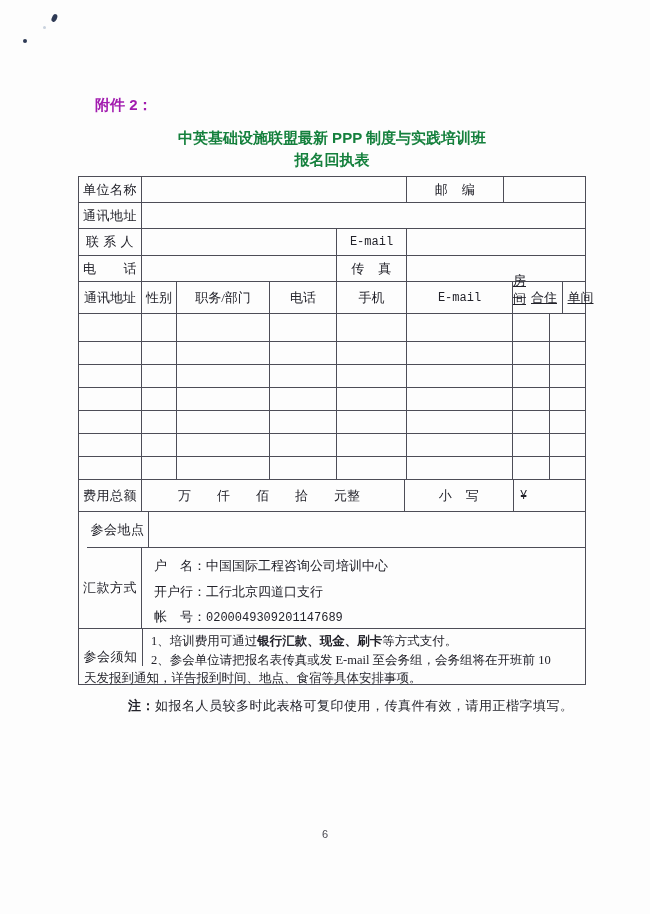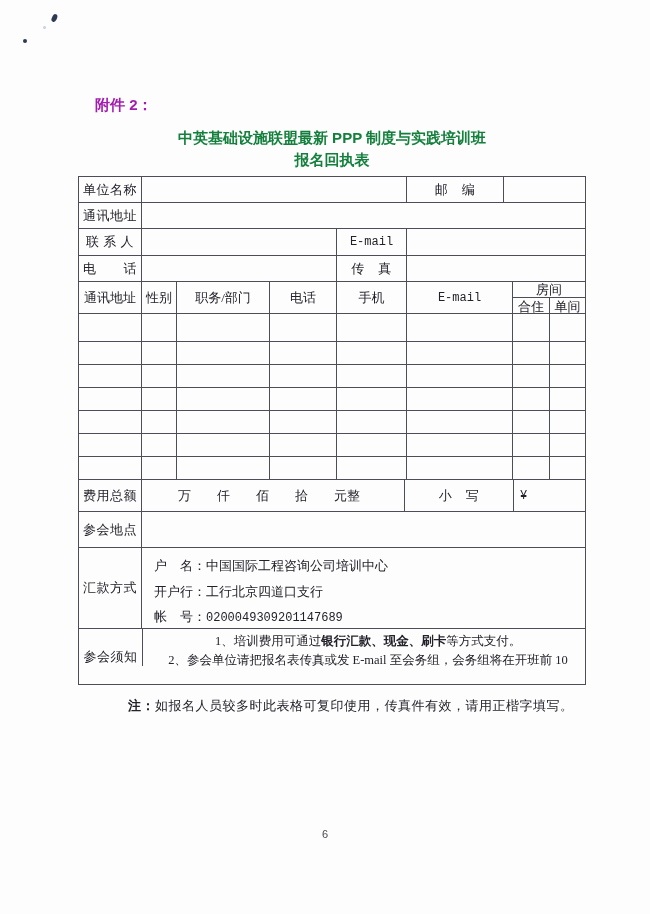--- a/index.html
+++ b/index.html
@@ -40,25 +40,25 @@
   .row { display:flex; border-bottom:1px solid #4d4d57; }
   .row.last-row { border-bottom:none; }
   .cell { border-right:1px solid #4d4d57; display:flex; align-items:center; overflow:hidden; }
   .cell.last { border-right:none; }
   .cell.ctr { justify-content:center; }
   .lbl { letter-spacing:0.5px; }
   
   .c0{width:63px;} .c1{width:35px;} .c2{width:93px;} .c3{width:67px;}
   .c4{width:70px;} .c5{width:106px;} .c6{width:37px;} .c7{width:35px;}
   .h26{height:26px;} .h27{height:27px;} .h32{height:32px;}
-  .h36{height:36px;}
+  .h36{height:36px;margin-left:8px;}
   .mono { font-family:"Liberation Mono","DejaVu Sans Mono",monospace; font-size:12px; }
 
   
-  .room-wrap { width:72px; display:flex; flex-direction:column; }
+  .room-wrap { width:72px; display:flex; flex-direction:row;text-decoration:underline; }
   .room-top { height:16px; border-bottom:1px solid #4d4d57; display:flex; align-items:center; justify-content:center; }
   .room-bottom { flex:1; display:flex; }
   .room-shared { width:37px; border-right:1px solid #4d4d57; display:flex; align-items:center; justify-content:center; }
   .room-single { width:35px; display:flex; align-items:center; justify-content:center; }
 
   
   .fee-words { padding-left:36px; }
   .fee-cur { padding-left:6px; }
 
   
@@ -66,21 +66,21 @@
   .pay-line { white-space:nowrap; }
 
   
   .notice-row { position:relative; height:55px; border-bottom:none; display:block; }
   .notice-label {
     position:absolute; left:0; top:0; width:63px; height:100%;
     display:flex; align-items:center; justify-content:center; letter-spacing:0.5px;
   }
   .notice-divider { position:absolute; left:63px; top:0; width:1px; height:37px; background:#4d4d57; }
   .notice-content { padding-top:3px; line-height:18.5px; font-size:12.5px; }
-  .nl-indent { padding-left:72px; white-space:nowrap;text-align:center; }
+  .nl-indent { padding-left:72px; white-space:nowrap; }
   .nl-flush { padding-left:5px; white-space:nowrap; }
   .b { font-weight:bold; }
 
   .note-line {
     position:absolute; left:128px; top:697px;
     font-size:13px; white-space:nowrap; letter-spacing:0.5px;
   }
   .pageno {
     position:absolute; left:0; top:828px; width:650px;
     text-align:center; font-size:11px; color:#4a4a52;
@@ -240,20 +240,21 @@
         <div class="pay-line"><span>帐　号：</span><span class="mono">0200049309201147689</span></div>
       </div>
     </div>
 
     <div class="row notice-row last-row">
       <div class="notice-label">参会须知</div>
       <div class="notice-divider"></div>
       <div class="notice-content">
         <div class="nl-indent"><span>1、培训费用可通过</span><span class="b">银行汇款、现金、刷卡</span><span>等方式支付。</span></div>
         <div class="nl-indent">2、参会单位请把报名表传真或发 E-mail 至会务组，会务组将在开班前 10</div>
+        <div class="nl-flush">天发报到通知，详告报到时间、地点、食宿等具体安排事项。</div>
       </div>
     </div>
 
   </div>
 
   <div class="note-line">
     <span class="b">注：</span><span>如报名人员较多时此表格可复印使用，传真件有效，请用正楷字填写。</span>
   </div>
 
   <div class="pageno">6</div>

